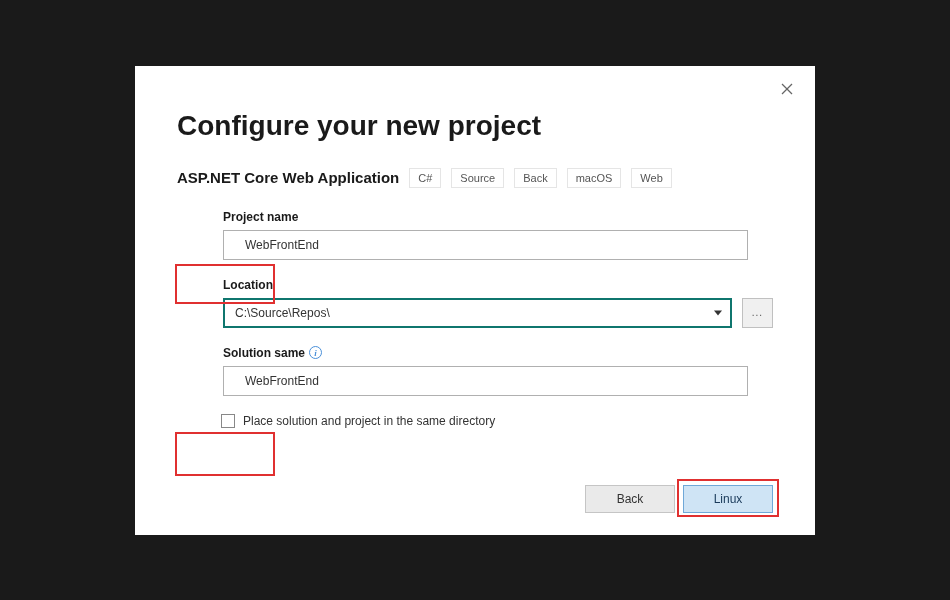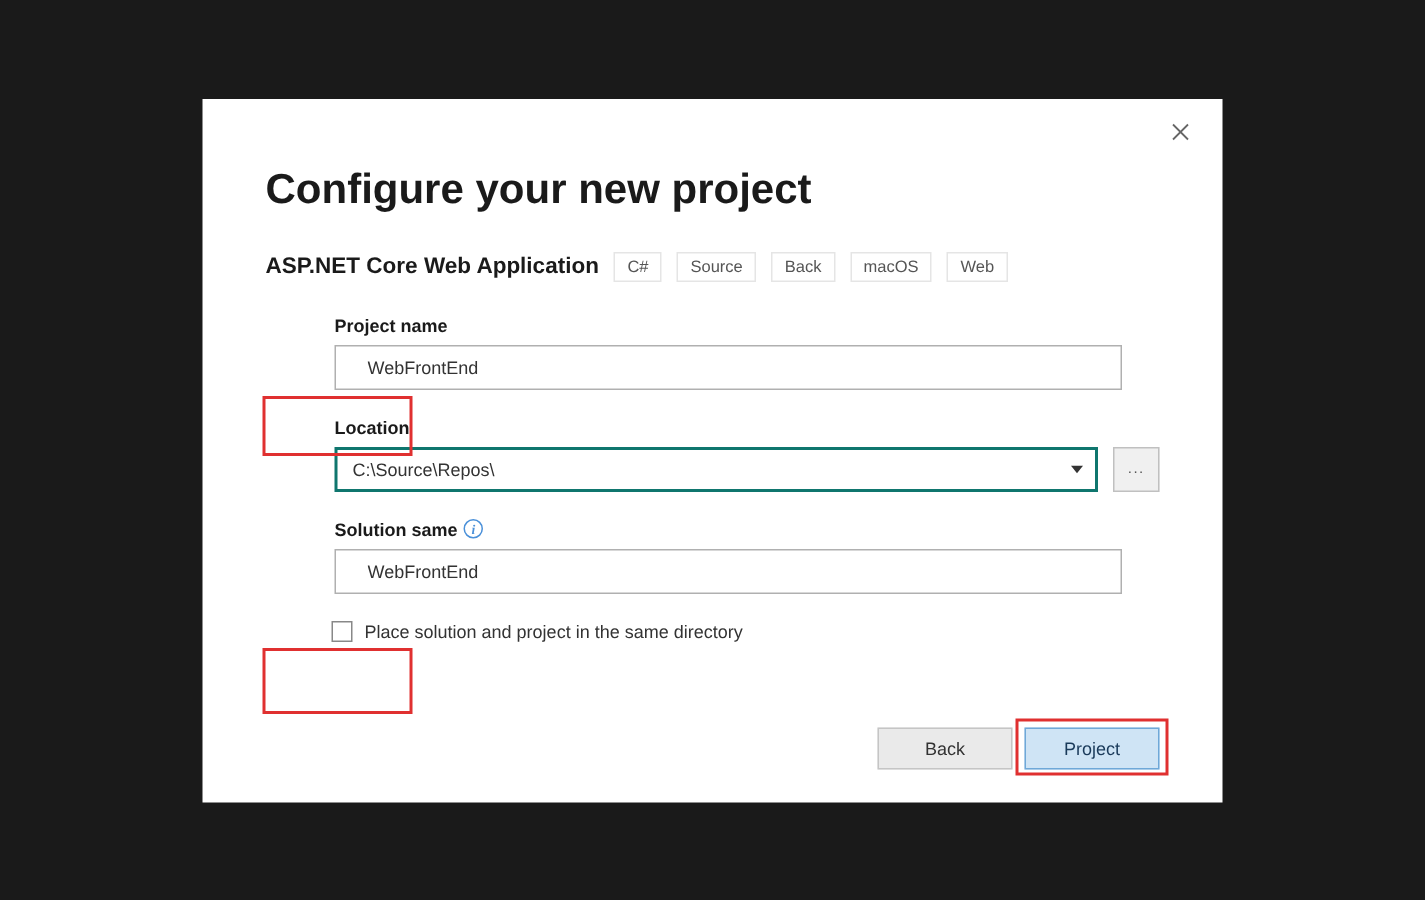--- a/index.html
+++ b/index.html
@@ -230,20 +230,20 @@
     <input type="text" class="text-input" value="WebFrontEnd" style="">
   </div>
 
   <div class="checkbox-row">
     <div class="checkbox"></div>
     <span class="checkbox-label">Place solution and project in the same directory</span>
   </div>
 
   <div class="button-row">
     <button class="btn btn-back">Back</button>
-    <button class="btn btn-create">Project</button>
+    <button class="btn btn-create">Linux</button>
   </div>
 
   <div class="highlight-red hl-projectname"></div>
   <div class="highlight-red hl-solution"></div>
   <div class="highlight-red hl-create"></div>
 
 </div>
 
 </body></html>

